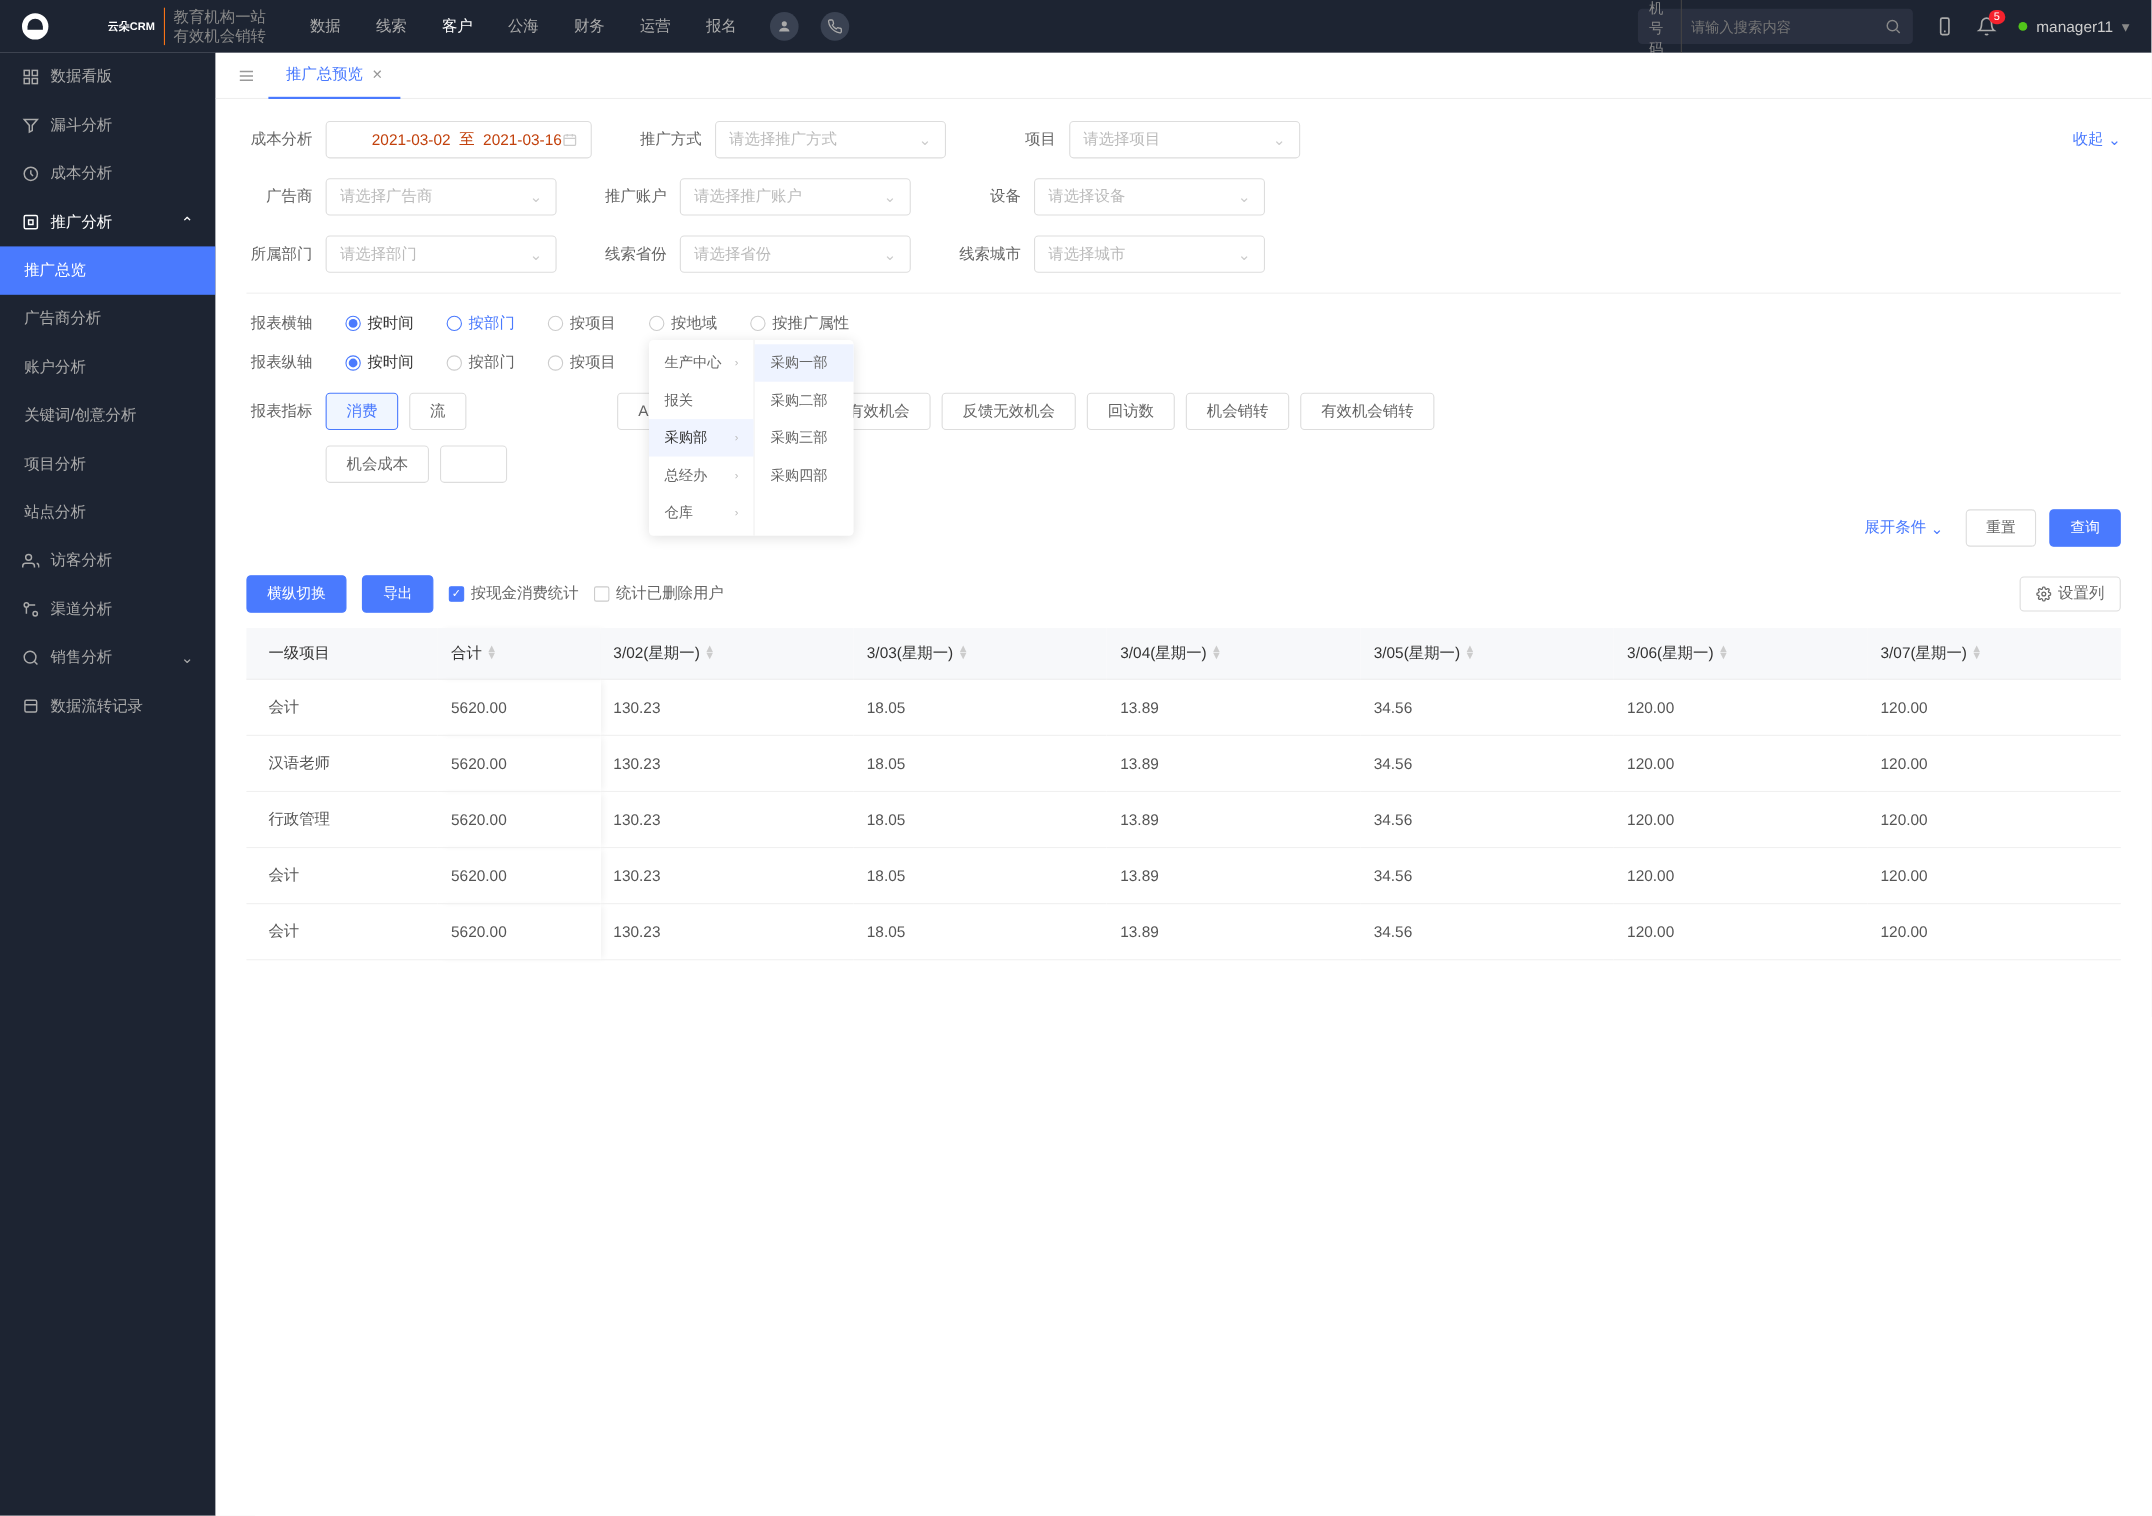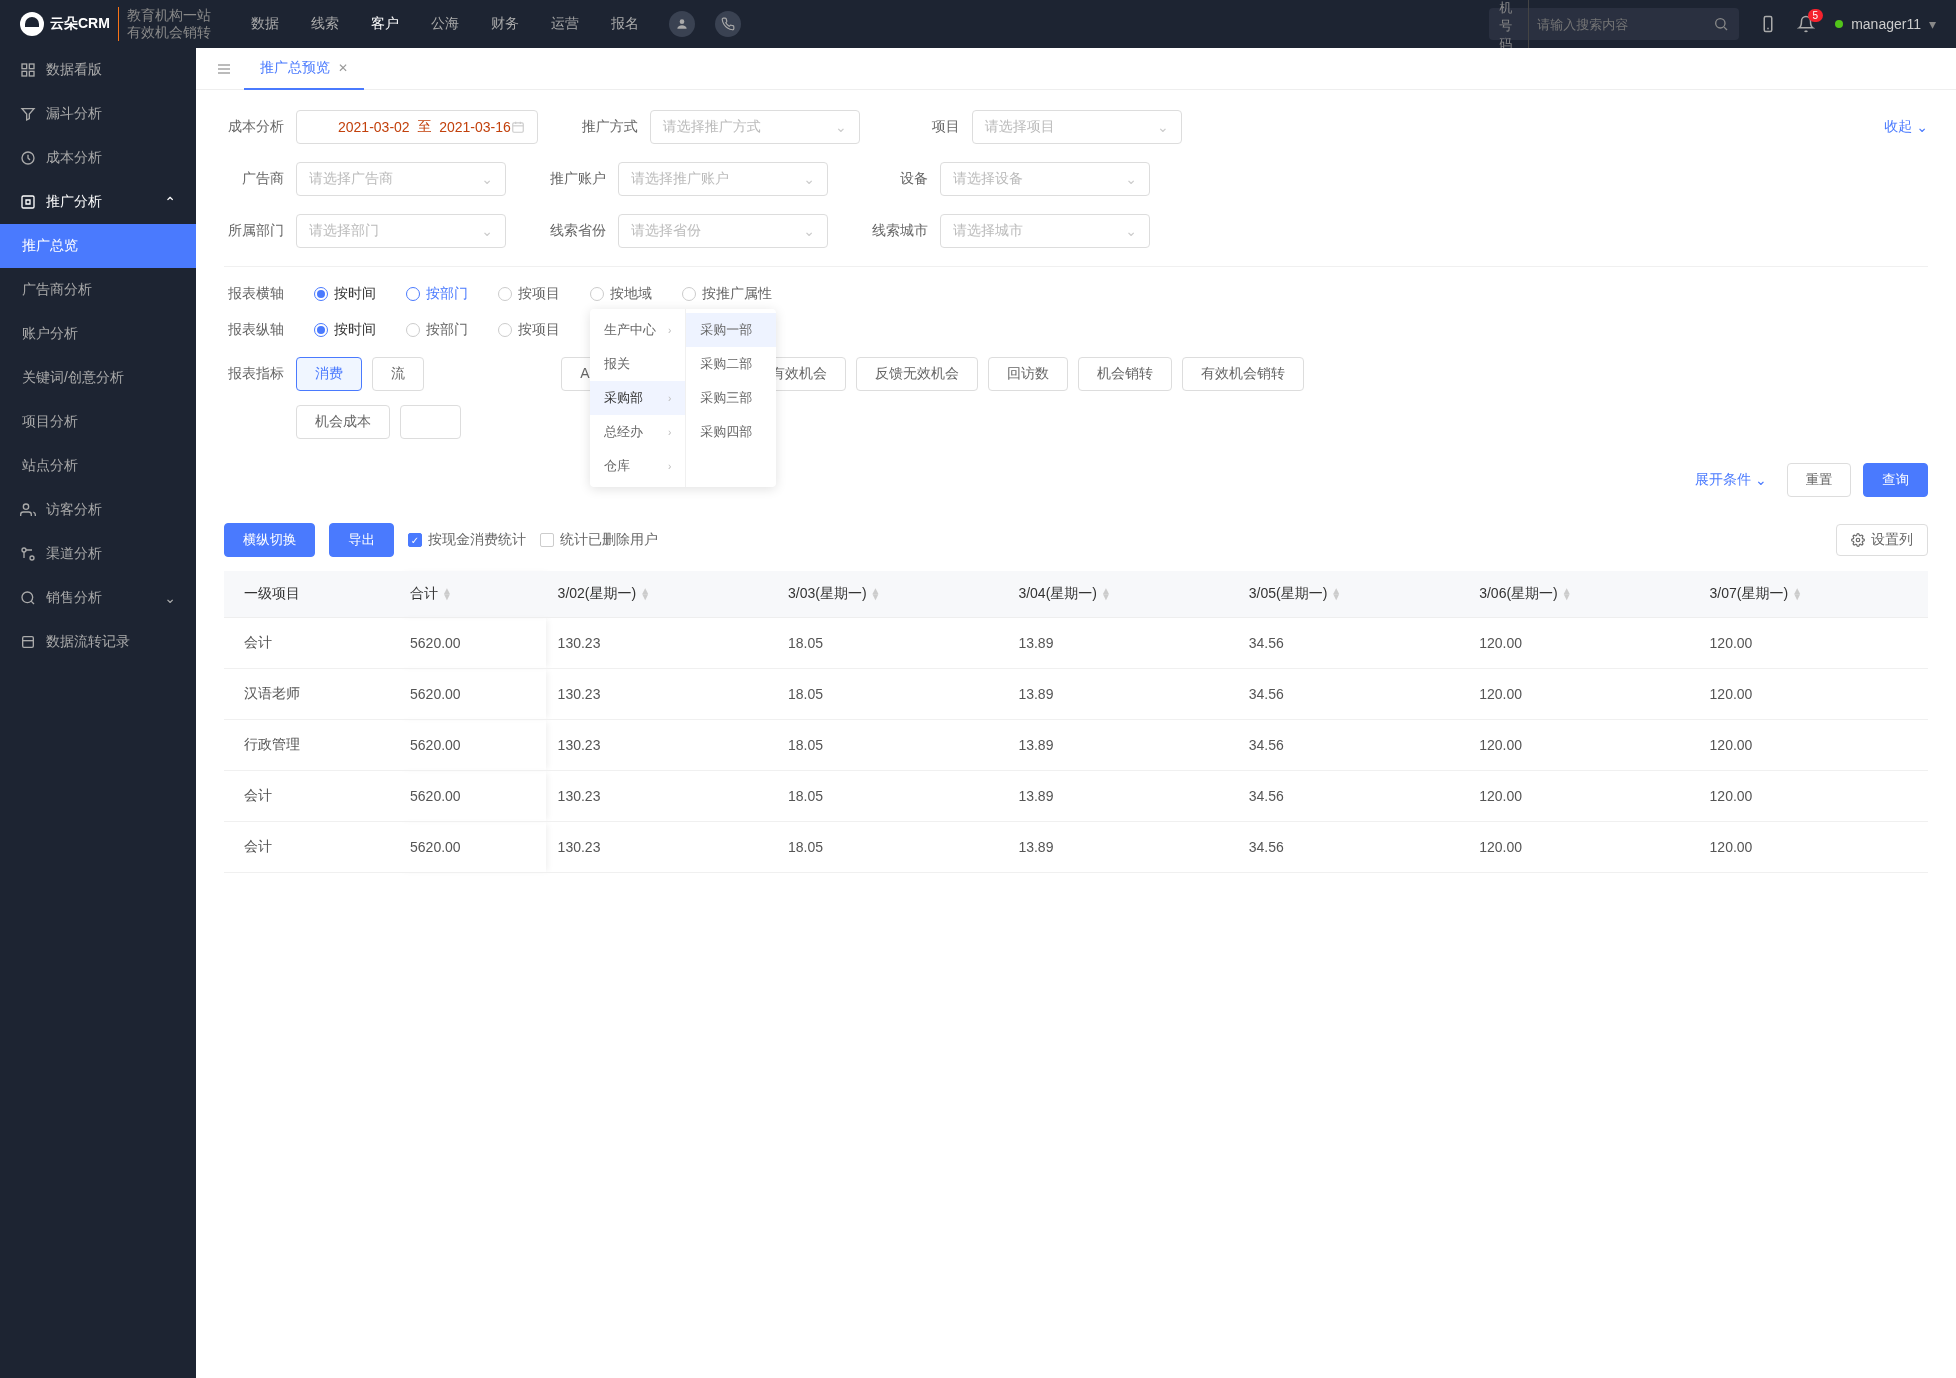--- a/index.html
+++ b/index.html
@@ -3,21 +3,21 @@
   <meta charset="utf-8">
   <style>
     * { margin: 0; padding: 0; box-sizing: border-box; }
     body { font-family: -apple-system, BlinkMacSystemFont, "PingFang SC", "Microsoft YaHei", sans-serif; font-size: 14px; color: #333; background: #f5f5f5; }
     
     
     .top-nav { height: 48px; background: #1d2432; display: flex; align-items: center; padding: 0 20px; color: #ccc; }
     .logo { display: flex; align-items: center; margin-right: 40px; }
     .logo-icon { width: 24px; height: 24px; background: #fff; border-radius: 50%; margin-right: 6px; position: relative; }
     .logo-icon::before { content: ""; position: absolute; width: 14px; height: 10px; background: #1d2432; border-radius: 7px 7px 0 0; top: 5px; left: 5px; }
-    .logo-text { color: #fff; font-weight: bold; font-size: 14px; }
+    .logo-text { color: #fff; font-weight: bold; font-size: 10px; margin-left: 48px; }
     .logo-sub { font-size: 14px; color: #888; border-left: 1px solid #f97316; padding-left: 8px; margin-left: 8px; line-height: 1.2; }
     .nav-items { display: flex; gap: 32px; }
     .nav-item { cursor: pointer; color: #aaa; }
     .nav-item.active { color: #fff; }
     .nav-icons { display: flex; gap: 20px; margin-left: 30px; align-items: center; }
     .nav-icon-circle { width: 26px; height: 26px; border-radius: 50%; background: #3a4252; display: flex; align-items: center; justify-content: center; color: #aaa; }
     .spacer { flex: 1; }
     .search-box { display: flex; align-items: center; background: #2a3040; border-radius: 4px; height: 32px; width: 250px; padding: 0 10px; }
     .search-select { color: #888; font-size: 13px; border-right: 1px solid #444; padding-right: 8px; margin-right: 8px; }
     .search-input { background: transparent; border: none; outline: none; color: #ccc; flex: 1; font-size: 13px; }

